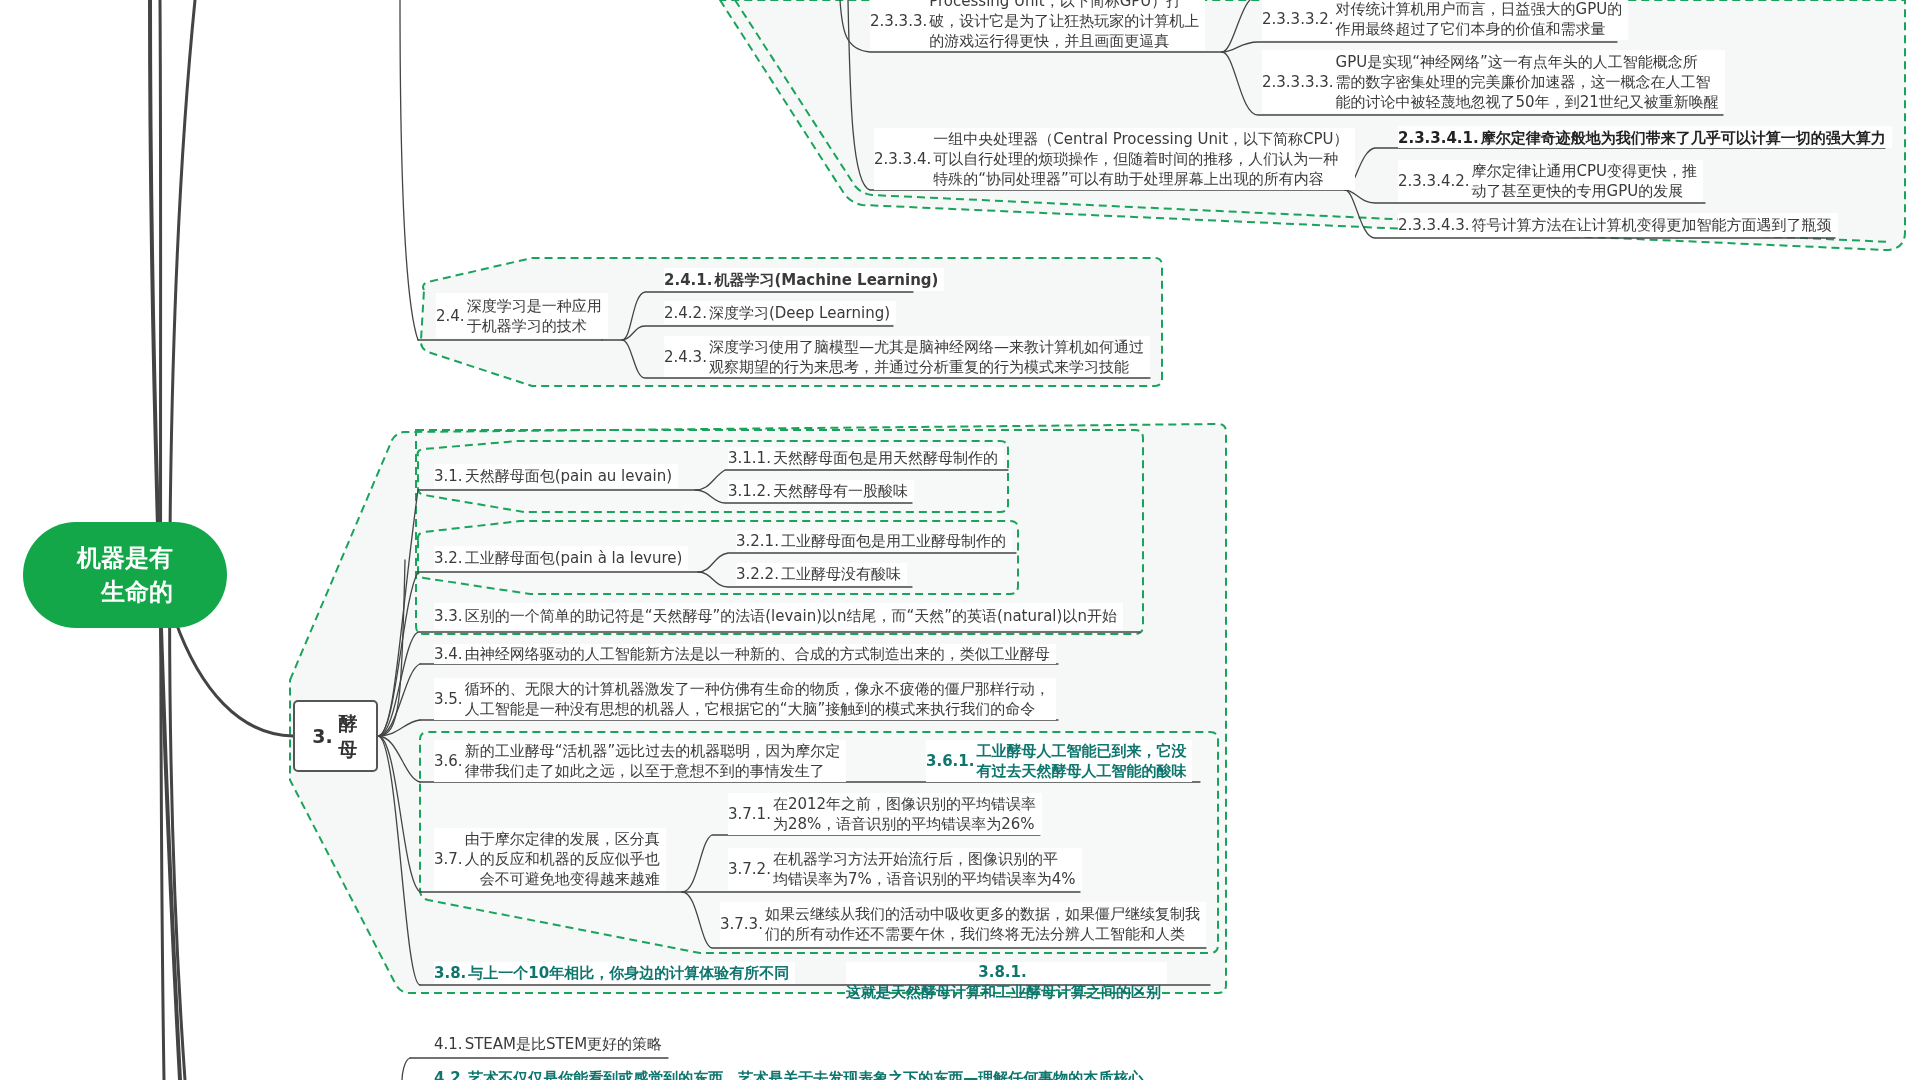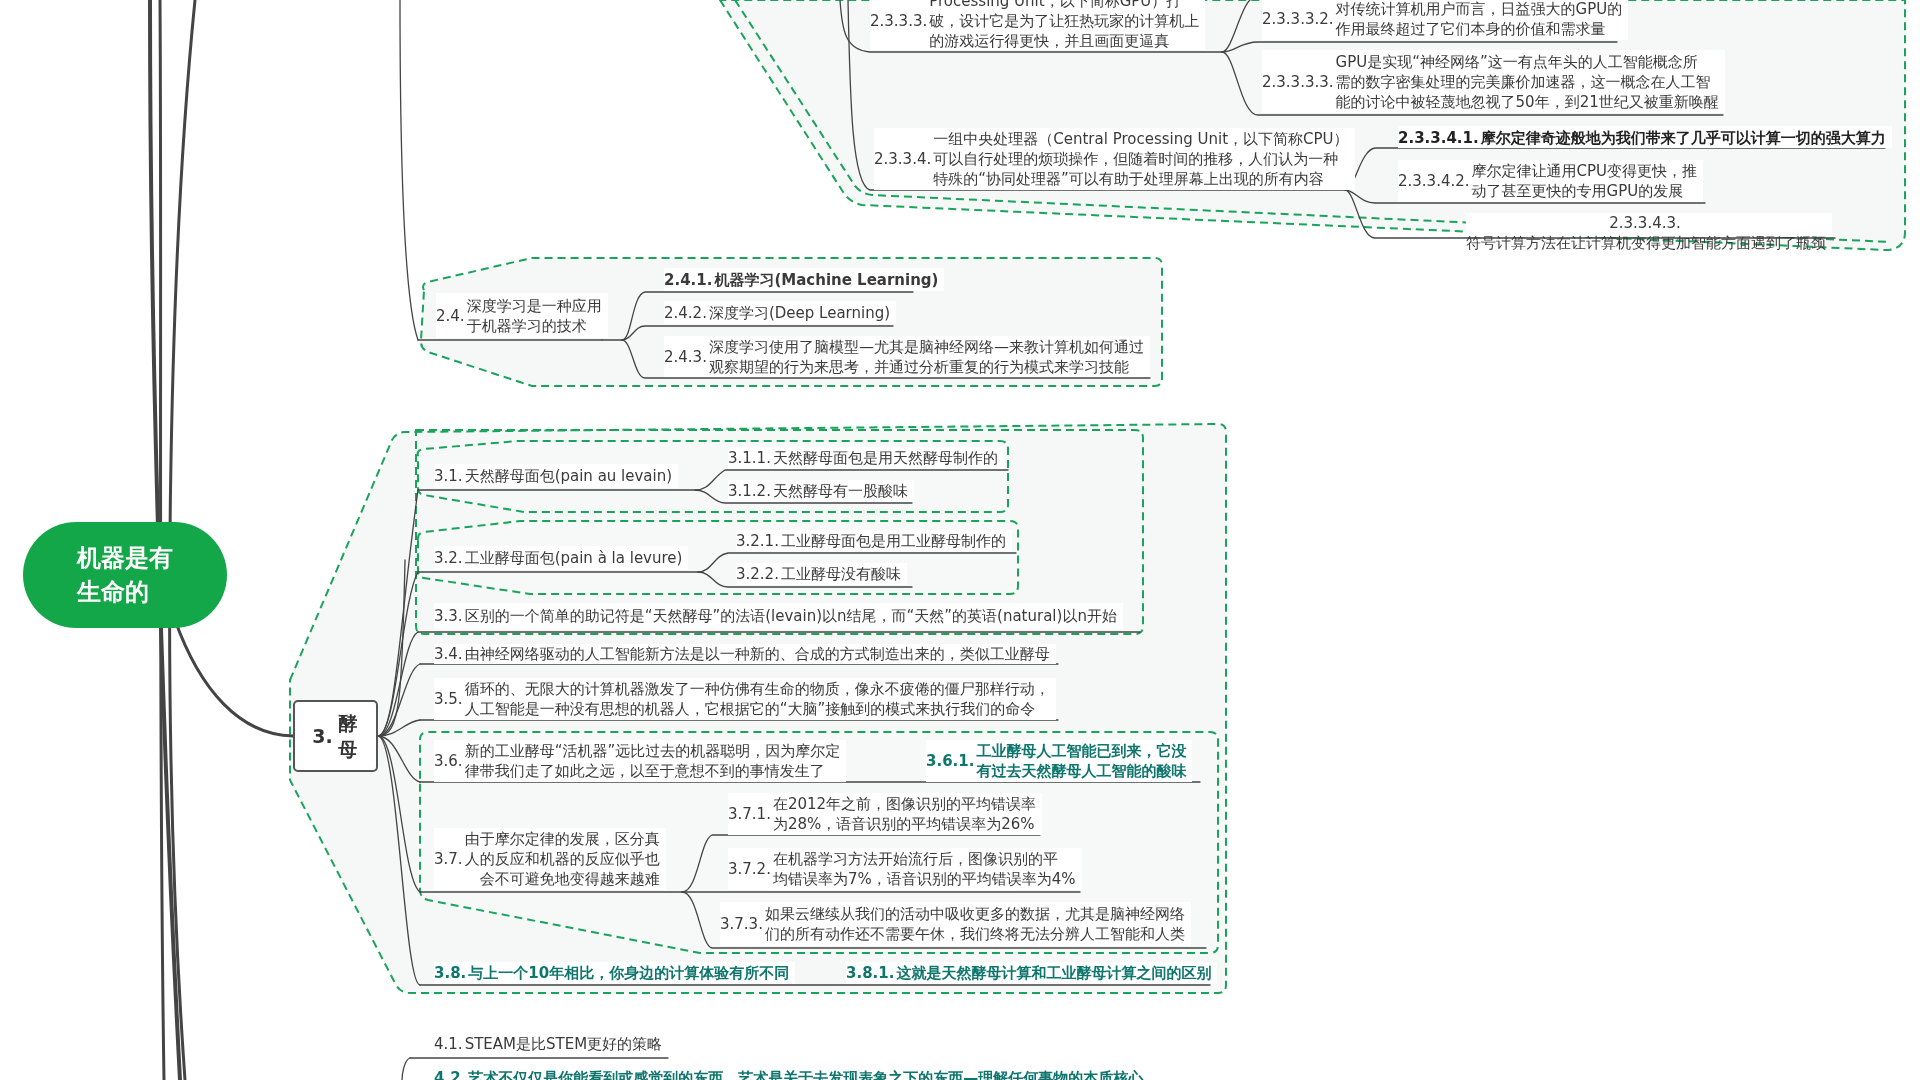--- a/index.html
+++ b/index.html
@@ -7,21 +7,21 @@
          font-family:"DejaVu Sans", "Liberation Sans", sans-serif; color:#333; }
   svg.links { position:absolute; left:0; top:0; width:1920px; height:1080px; }
   .node { position:absolute; display:flex; align-items:center; background:#ffffff; font-size:15px; line-height:20px; color:#3a3a3a; white-space:nowrap; }
   .node .num { margin-right:2px; flex:none; }
   .node .txt { white-space:pre-line; }
   .node.red { color:#0f766e; font-weight:bold; }
   .node.bold { font-weight:bold; color:#222;align-items:flex-end; }
   .node.right .txt { text-align:right; }
   .node.center .txt { text-align:right; }
   .root { position:absolute; left:23px; top:522px; width:204px; height:106px; border-radius:53px; background:#13a74a;
-          color:#fff; font-weight:bold; font-size:24px; line-height:34px; display:flex; align-items:center; justify-content:center; text-align:left; }
+          color:#fff; font-weight:bold; font-size:24px; line-height:34px; display:flex; align-items:center; justify-content:center; text-align:right; }
   .main3 { position:absolute; left:293px; top:700px; width:85px; height:72px; border:2px solid #555; border-radius:5px; background:#fff;
           display:flex; align-items:center; justify-content:center; font-size:19px; font-weight:bold; color:#333; box-sizing:border-box; }
   .main3 .m-txt { font-size:19px; line-height:26px; width:22px; text-align:center; margin-left:4px; }
 </style>
 </head>
 <body>
 
 <svg class="links" viewBox="0 0 1920 1080">
 
   <path d="M 720 0 L 845 195 Q 852 203 862 205 L 1885 250 Q 1905 250 1905 232 L 1905 0 Z" fill="#f5f8f7" stroke="#1aa35a" stroke-width="2" stroke-dasharray="8 5"></path>
@@ -126,21 +126,21 @@
 </div>
 <div class="node bold" style="left:1398px;top:126px;height:22px;padding-right:6px;">
   <span class="num">2.3.3.4.1.</span>
   <span class="txt">摩尔定律奇迹般地为我们带来了几乎可以计算一切的强大算力</span>
 </div>
 <div class="node" style="left:1398px;top:160px;height:42px;padding-right:6px;">
   <span class="num">2.3.3.4.2.</span>
   <span class="txt">摩尔定律让通用CPU变得更快，推
 动了甚至更快的专用GPU的发展</span>
 </div>
-<div class="node" style="left:1466px;top:213px;height:24px;padding-right:6px;flex-direction:column;">
+<div class="node" style="left:1398px;top:213px;height:24px;padding-right:6px;">
   <span class="num">2.3.3.4.3.</span>
   <span class="txt">符号计算方法在让计算机变得更加智能方面遇到了瓶颈</span>
 </div>
 
 <div class="node" style="left:436px;top:293px;height:45px;padding-right:6px;">
   <span class="num">2.4.</span>
   <span class="txt">深度学习是一种应用
 于机器学习的技术</span>
 </div>
 <div class="node" style="left:664px;top:268px;height:23px;padding-right:6px;font-weight:bold;">
@@ -215,28 +215,28 @@
   <span class="txt">在2012年之前，图像识别的平均错误率
 为28%，语音识别的平均错误率为26%</span>
 </div>
 <div class="node" style="left:728px;top:848px;height:42px;padding-right:6px;justify-content:center;">
   <span class="num">3.7.2.</span>
   <span class="txt">在机器学习方法开始流行后，图像识别的平
 均错误率为7%，语音识别的平均错误率为4%</span>
 </div>
 <div class="node" style="left:720px;top:902px;height:44px;padding-right:6px;">
   <span class="num">3.7.3.</span>
-  <span class="txt">如果云继续从我们的活动中吸收更多的数据，尤其是脑神经网络
+  <span class="txt">如果云继续从我们的活动中吸收更多的数据，如果僵尸继续复制我
 们的所有动作还不需要午休，我们终将无法分辨人工智能和人类</span>
 </div>
 <div class="node red" style="left:434px;top:962px;height:22px;padding-right:6px;">
   <span class="num">3.8.</span>
   <span class="txt">与上一个10年相比，你身边的计算体验有所不同</span>
 </div>
-<div class="node red" style="left:846px;top:962px;height:22px;padding-right:6px;">
+<div class="node red" style="left:846px;top:962px;height:22px;padding-right:6px;flex-direction:column;">
   <span class="num">3.8.1.</span>
   <span class="txt">这就是天然酵母计算和工业酵母计算之间的区别</span>
 </div>
 
 <div class="node" style="left:434px;top:1033px;height:22px;padding-right:6px;">
   <span class="num">4.1.</span>
   <span class="txt">STEAM是比STEM更好的策略</span>
 </div>
 <div class="node red" style="left:434px;top:1067px;height:22px;padding-right:6px;">
   <span class="num">4.2.</span>

